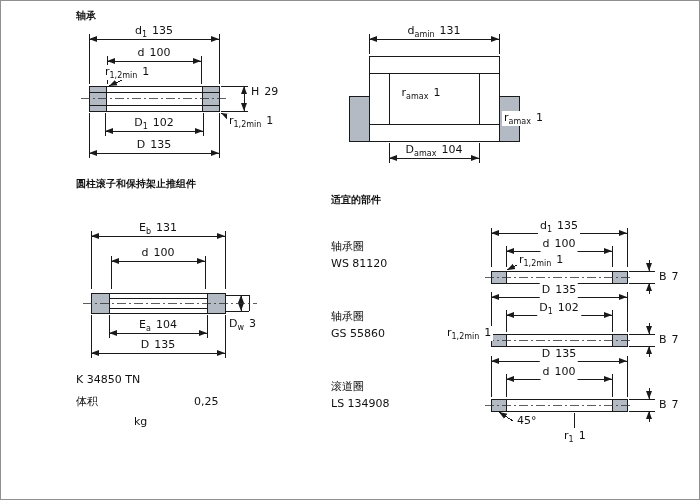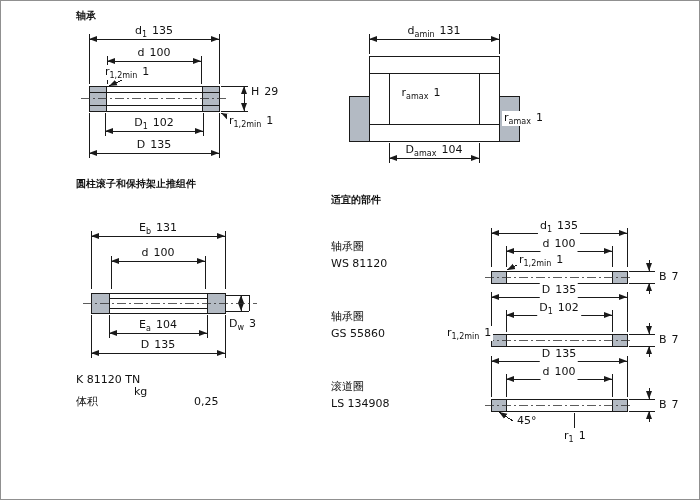--- a/index.html
+++ b/index.html
@@ -173,23 +173,23 @@
   <span class="lbl dim cx" style="left:420px;top:85px"><i>r</i><sub>amax</sub><b>1</b></span>
   <span class="lbl dim" style="left:501px;top:110px"><i>r</i><sub>amax</sub><b>1</b></span>
   <span class="lbl dim cx" style="left:433px;top:142px"><i>D</i><sub>amax</sub><b>104</b></span>
 
   <span class="lbl dim cx" style="left:157px;top:220px"><i>E</i><sub>b</sub><b>131</b></span>
   <span class="lbl dim cx" style="left:157px;top:245px"><i>d</i><sub></sub><b>100</b></span>
   <span class="lbl dim" style="left:226px;top:316px"><i>D</i><sub>w</sub><b>3</b></span>
   <span class="lbl dim cx" style="left:157px;top:317px"><i>E</i><sub>a</sub><b>104</b></span>
   <span class="lbl dim cx" style="left:157px;top:337px"><i>D</i><sub></sub><b>135</b></span>
 
-  <span class="lbl" style="left:75px;top:372px">K 81120 TN</span>
+  <span class="lbl" style="left:75px;top:372px">K 34850 TN</span>
   <span class="lbl" style="left:75px;top:394px">体积</span>
-  <span class="lbl" style="left:133px;top:384px">kg</span>
+  <span class="lbl" style="left:133px;top:414px">kg</span>
   <span class="lbl" style="left:193px;top:394px">0,25</span>
 
   <span class="lbl" style="left:330px;top:239px">轴承圈</span>
   <span class="lbl" style="left:330px;top:256px">WS 81120</span>
   <span class="lbl" style="left:330px;top:309px">轴承圈</span>
   <span class="lbl" style="left:330px;top:326px">GS 55860</span>
   <span class="lbl" style="left:330px;top:379px">滚道圈</span>
   <span class="lbl" style="left:330px;top:396px">LS 134908</span>
 
   <span class="lbl dim cx" style="left:558px;top:218px"><i>d</i><sub>1</sub><b>135</b></span>

